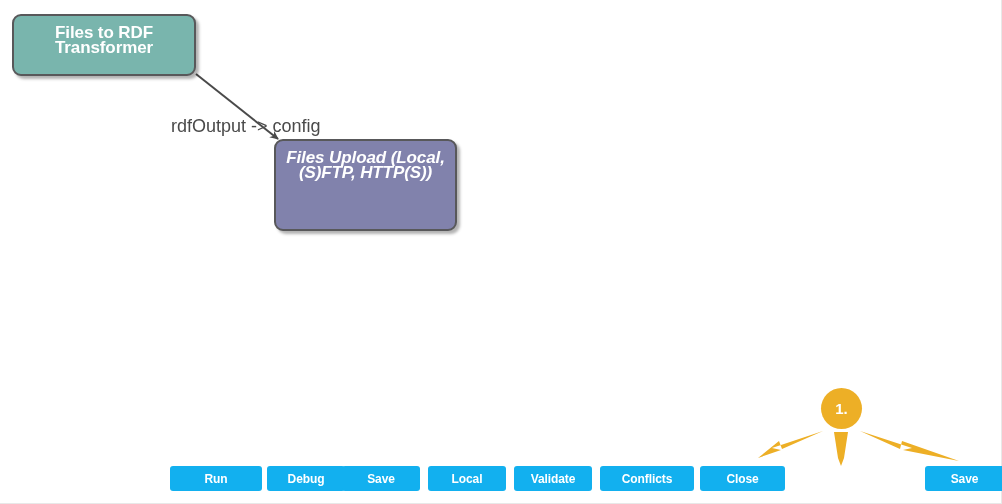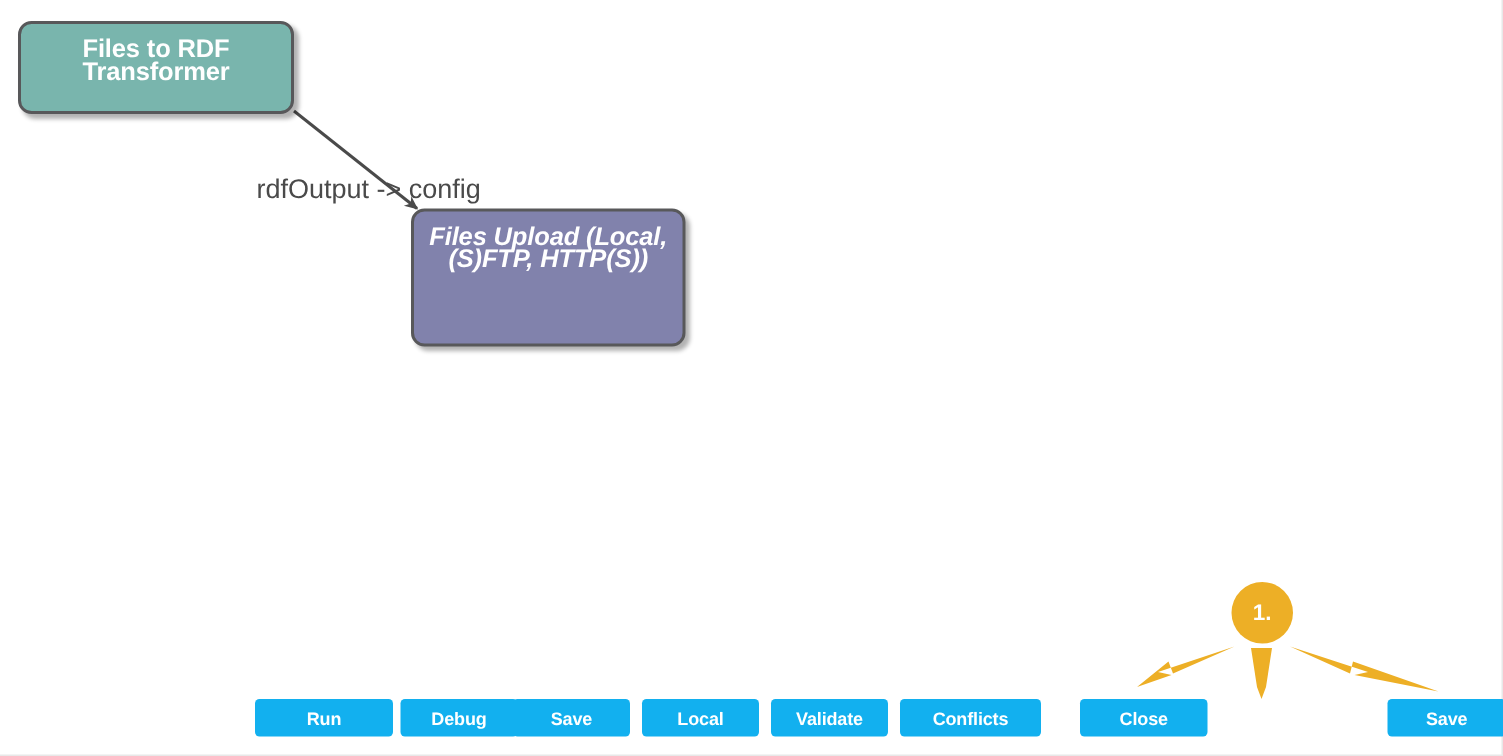--- a/index.html
+++ b/index.html
@@ -186,17 +186,17 @@
   </div>
 
   <div id="toolbar">
     <button class="tbtn" style="left:170px;width:92px;">Run</button>
     <button class="tbtn" style="left:267px;width:78px;">Debug</button>
     <button class="tbtn" style="left:342px;width:78px;">Save</button>
     <button class="tbtn" style="left:428px;width:78px;">Local</button>
     <button class="tbtn" style="left:514px;width:78px;">Validate</button>
     <button class="tbtn" style="left:600px;width:94px;">Conflicts</button>
 
-    <button class="tbtn" style="left:700px;width:85px;margin-left:20px;">Close</button>
+    <button class="tbtn" style="left:700px;width:85px;">Close</button>
     <button class="tbtn" style="left:909px;width:79px;margin-left:16px;">Save</button>
   </div>
 
 </div>
 
 </body></html>

